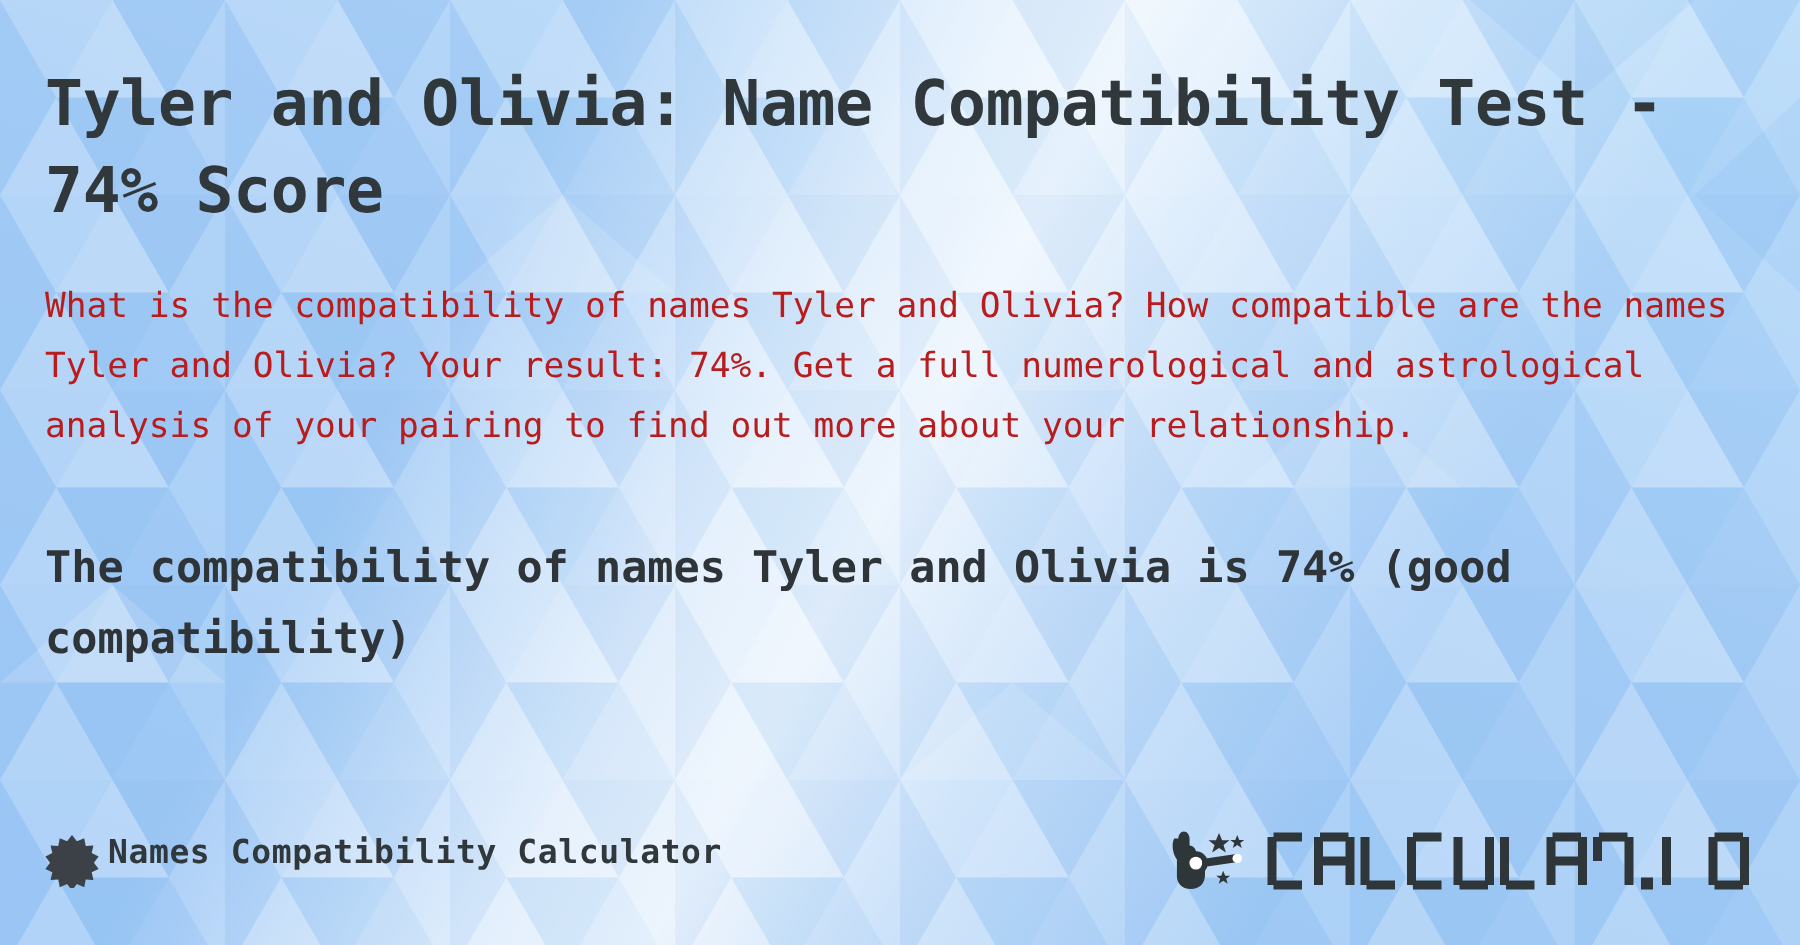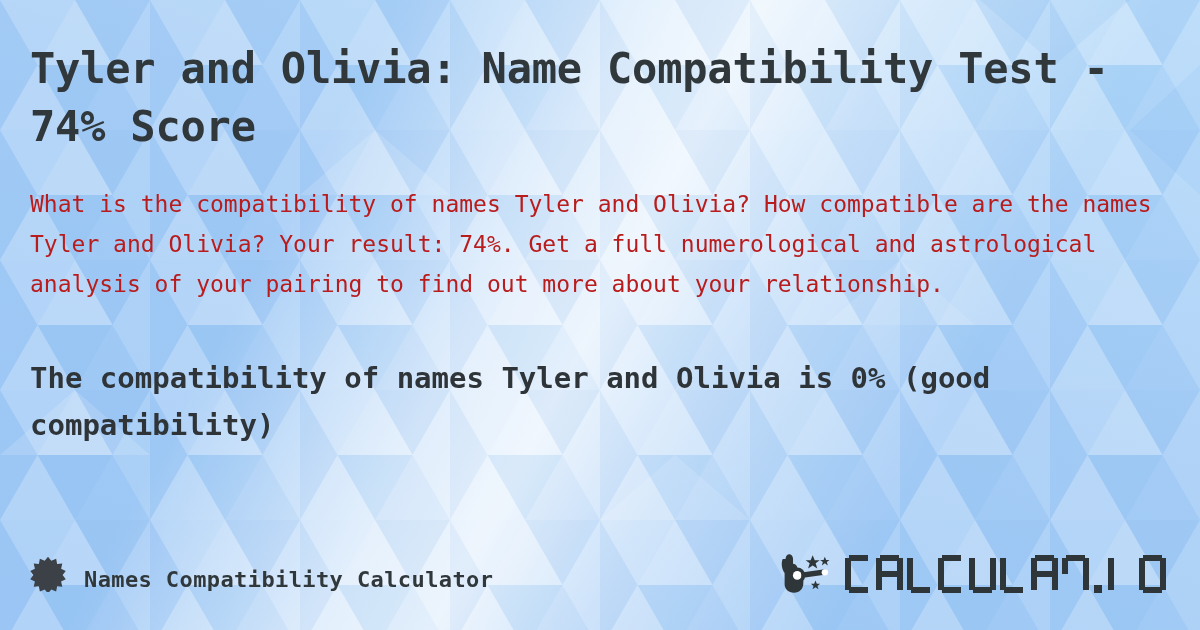--- a/index.html
+++ b/index.html
@@ -102,22 +102,22 @@
     right: 30px;
     bottom: 28px;
     height: 56px;
     display: flex;
     align-items: center;
     justify-content: space-between;
   }
 
   #brand {
     display: flex;
-    align-items: flex-end;
-    gap: 18px;
+    align-items: flex-start;
+    gap: 6px;
   }
   #starburst-icon {
     width: 36px;
     height: 36px;
     display: block;
     flex: 0 0 auto;
   }
   #brand-label {
     font-family: "DejaVu Sans Mono", monospace;
     font-weight: bold;
@@ -198,21 +198,21 @@
       </g>
     </svg>
   </div>
 
   <div id="content">
 
     <h1 id="title">Tyler and Olivia: Name Compatibility Test - 74% Score</h1>
 
     <p id="intro">What is the compatibility of names Tyler and Olivia? How compatible are the names Tyler and Olivia? Your result: 74%. Get a full numerological and astrological analysis of your pairing to find out more about your relationship.</p>
 
-    <p id="result">The compatibility of names Tyler and Olivia is 0% (good compatibility)</p>
+    <p id="result">The compatibility of names Tyler and Olivia is 74% (good compatibility)</p>
 
     <div id="footer">
 
       <div id="brand">
         <svg id="starburst-icon" viewBox="0 0 100 100">
           <polygon fill="#3b4146" points="50,2 59.1,13.4 72.6,7.8 75.4,22.1 89.7,21.1 86.4,35.3 99.3,41.6 90.6,53.1 99.3,64.6 86.4,70.9 89.7,85.1 75.4,84.1 72.6,98.4 59.1,92.8 50,104.2 40.9,92.8 27.4,98.4 24.6,84.1 10.3,85.1 13.6,70.9 0.7,64.6 9.4,53.1 0.7,41.6 13.6,35.3 10.3,21.1 24.6,22.1 27.4,7.8 40.9,13.4"></polygon>
         </svg>
         <span id="brand-label">Names Compatibility Calculator</span>
       </div>
 

